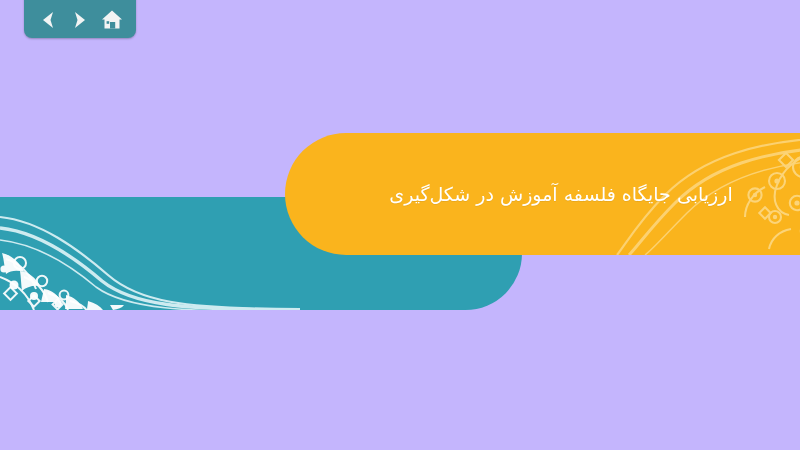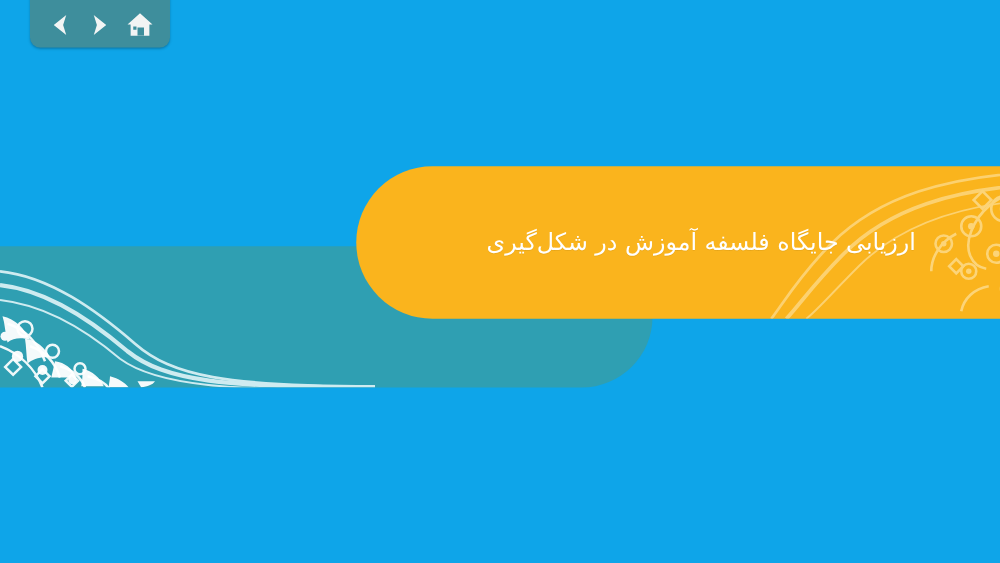--- a/index.html
+++ b/index.html
@@ -5,21 +5,21 @@
   html, body {
     margin: 0;
     padding: 0;
     background: #2b2b2b;
   }
   #stage {
     position: relative;
     width: 800px;
     height: 450px;
     overflow: hidden;
-    background: #0ea5e9;
+    background: #c4b5fd;
     font-family: "DejaVu Sans", "Liberation Sans", sans-serif;
   }
 
   
   #navbar {
     position: absolute;
     left: 24px;
     top: -14px;
     width: 112px;
     height: 52px;

